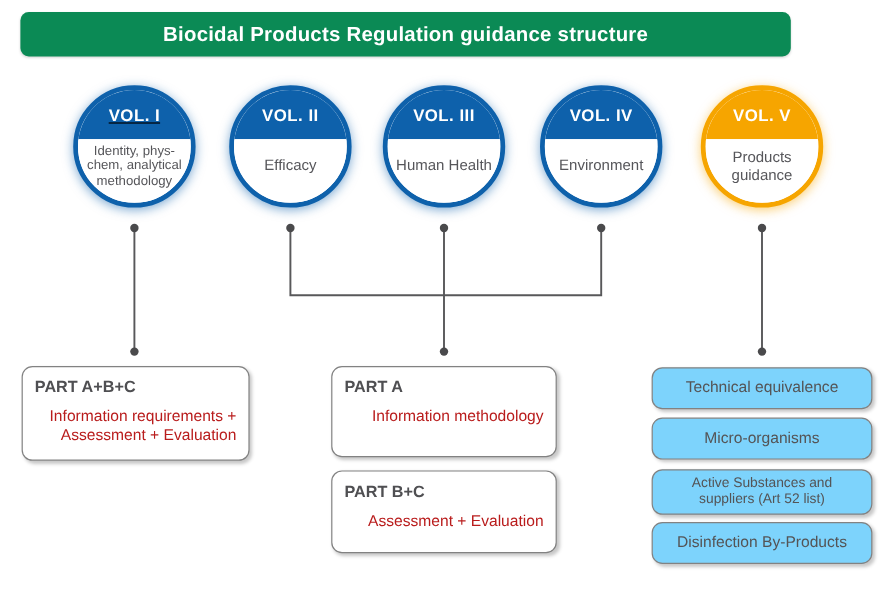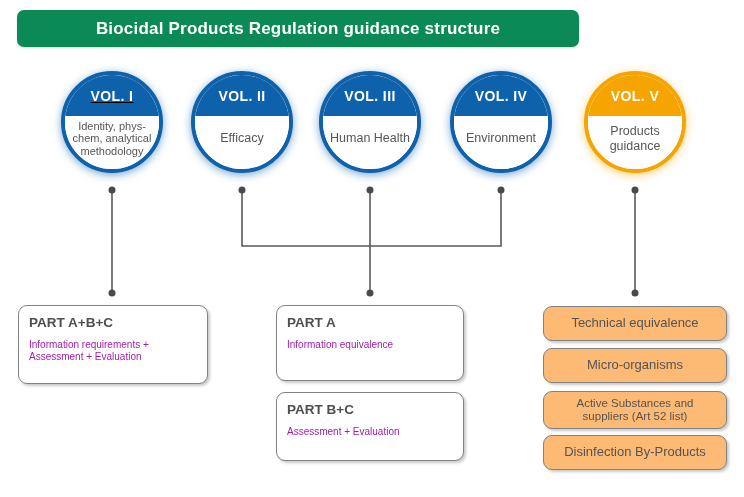--- a/index.html
+++ b/index.html
@@ -2,21 +2,21 @@
 <html><head>
 <meta charset="utf-8">
 <style>
   html,body{margin:0;padding:0;background:#ffffff;}
   .stage{
     position:relative;width:744px;height:497px;background:#ffffff;overflow:hidden;
     font-family:"Liberation Sans","DejaVu Sans",sans-serif;
   }
   
   .banner{
-    position:absolute;left:17px;top:10px;width:562px;height:37px;
+    position:absolute;left:17px;top:10px;width:642px;height:37px;
     border-radius:7px;display:flex;align-items:center;justify-content:center;
     box-shadow:0 1px 2px rgba(0,0,0,.15);
   }
   .banner span{color:#ffffff;font-size:17px;font-weight:bold;letter-spacing:.2px;}
   
   .connectors{position:absolute;left:0;top:0;pointer-events:none;}
   
   .vol-circle{
     position:absolute;top:71px;width:102px;height:102px;box-sizing:border-box;
     border:4px solid;border-radius:50%;overflow:hidden;background:#fff;
@@ -33,24 +33,24 @@
   }
   .vol-bottom span{color:#56565a;font-size:12.5px;line-height:1.15;display:inline-block;max-width:86px;}
   .c1 .vol-bottom span{font-size:11px;max-width:92px;}
   
   .part-box{
     position:absolute;box-sizing:border-box;background:#ffffff;
     border:1.7px solid #828282;border-radius:9px;padding:9px 10px;
     box-shadow:2px 2px 3px rgba(0,0,0,.22);
   }
   .part-heading{font-size:13.5px;font-weight:bold;color:#4f4f52;margin-bottom:9px;}
-  .part-body{font-size:10px;color:#a21caf;line-height:1.22;}
+  .part-body{font-size:13px;color:#b91c1c;line-height:1.22;text-align:right;}
   
   .pill-box{
-    position:absolute;left:543px;width:184px;box-sizing:border-box;background:#fdba74;
+    position:absolute;left:543px;width:184px;box-sizing:border-box;background:#7dd3fc;
     border:1.7px solid #828282;border-radius:9px;
     display:flex;align-items:center;justify-content:center;text-align:center;
     box-shadow:2px 2px 3px rgba(0,0,0,.22);padding:2px 10px;
   }
   .pill-box span{font-size:13px;color:#545456;line-height:1.15;}
   .pill-box.small span{font-size:11.5px;}
 </style>
 </head>
 <body>
 
@@ -124,21 +124,21 @@
     </div>
   </div>
 
   <div class="part-box" style="left:18px;top:305px;width:190px;height:79px">
     <div class="part-heading">PART A+B+C</div>
     <div class="part-body">Information requirements + Assessment + Evaluation</div>
   </div>
 
   <div class="part-box" style="left:276px;top:305px;width:188px;height:76px">
     <div class="part-heading">PART A</div>
-    <div class="part-body">Information equivalence</div>
+    <div class="part-body">Information methodology</div>
   </div>
 
   <div class="part-box" style="left:276px;top:392px;width:188px;height:69px">
     <div class="part-heading">PART B+C</div>
     <div class="part-body">Assessment + Evaluation</div>
   </div>
 
   <div class="pill-box" style="top:306px;height:35px">
     <span>Technical equivalence</span>
   </div>

